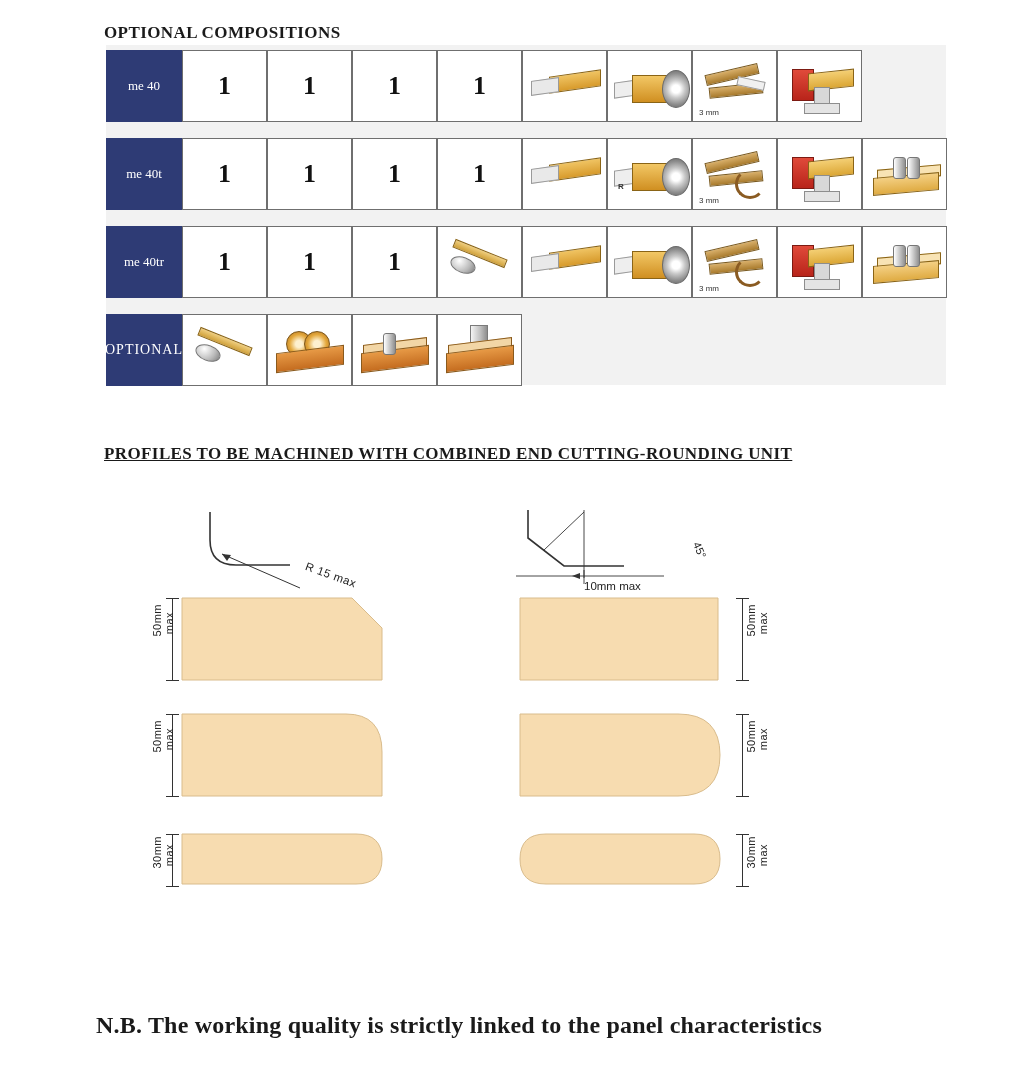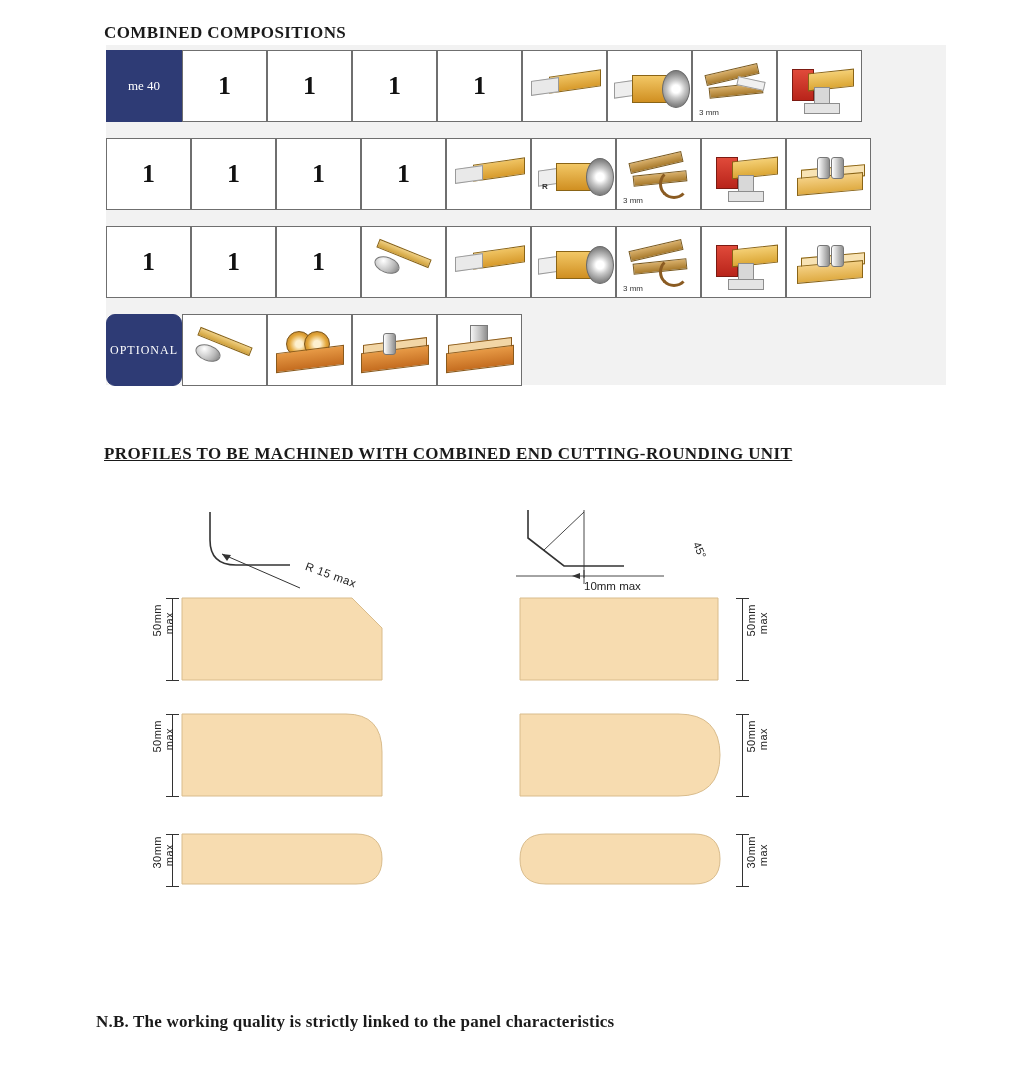--- a/index.html
+++ b/index.html
@@ -26,21 +26,21 @@
     color: #1a1a1a;
   }
   #compositions-title { left: 104px; top: 23px; }
   #profiles-title {
     left: 104px; top: 441px; width: 830px;
     line-height: 25px;
     text-decoration: underline;
   }
   #note-text {
     left: 96px; top: 1012px;
-    font-size: 17px;
+    font-size: 24px;
     letter-spacing: 0.2px;
   }
 
   
   #compositions-table {
     position: absolute;
     left: 106px;
     top: 45px;
     width: 840px;
     height: 340px;
@@ -65,23 +65,22 @@
     color: #ffffff;
     display: flex;
     align-items: center;
     justify-content: center;
     font-family: "Liberation Serif", serif;
     font-size: 13px;
     border: 1px solid #2e3b75;
     box-sizing: border-box;
   }
   .row-label.small {
-    font-size: 12px;
+    font-size: 14px;
     letter-spacing: 1px;
-    border-radius: 9px;
   }
   .cell {
     width: 85px;
     background: #ffffff;
     border: 1px solid #6f6f6f;
     box-sizing: border-box;
     display: flex;
     align-items: center;
     justify-content: center;
     position: relative;
@@ -301,21 +300,21 @@
   .ang45 {
     transform: rotate(66deg);
     transform-origin: left top;
     font-size: 11px;
   }
   svg { overflow: visible; }
 </style>
 </head>
 <body>
 
-<div class="h-title" id="compositions-title">COMBINED COMPOSITIONS</div>
+<div class="h-title" id="compositions-title">OPTIONAL COMPOSITIONS</div>
 
 <div class="h-title" id="profiles-title">PROFILES TO BE MACHINED WITH COMBINED END CUTTING-ROUNDING UNIT</div>
 
 <div class="h-title" id="note-text">N.B. The working quality is strictly linked to the panel characteristics</div>
 
 <div id="compositions-table">
 
   <div class="comp-row r0">
     <div class="row-label">me 40</div>
     <div class="cell num">1</div>
@@ -347,20 +346,21 @@
       <div class="pic-wrap">
           <div class="pg-red"></div>
           <div class="pg-yellow"></div>
           <div class="pg-gray-l"></div>
           <div class="pg-gray-l2"></div>
         </div>
     </div>
   </div>
 
   <div class="comp-row r1">
+    <div class="row-label">me 40t</div>
     <div class="cell num">1</div>
     <div class="cell num">1</div>
     <div class="cell num">1</div>
     <div class="cell num">1</div>
     <div class="cell pic">
       <div class="pic-wrap">
           <div class="pg-bar"></div>
           <div class="pg-bar2"></div>
         </div>
     </div>
@@ -392,20 +392,21 @@
       <div class="pic-wrap">
           <div class="pg-panel-top"></div>
           <div class="pg-panel"></div>
           <div class="pg-cyl c1"></div>
           <div class="pg-cyl c2"></div>
         </div>
     </div>
   </div>
 
   <div class="comp-row r2">
+    <div class="row-label">me 40tr</div>
     <div class="cell num">1</div>
     <div class="cell num">1</div>
     <div class="cell num">1</div>
     <div class="cell pic">
       <div class="pic-wrap">
           <div class="pg-rod"></div>
           <div class="pg-rod2"></div>
         </div>
     </div>
     <div class="cell pic">

